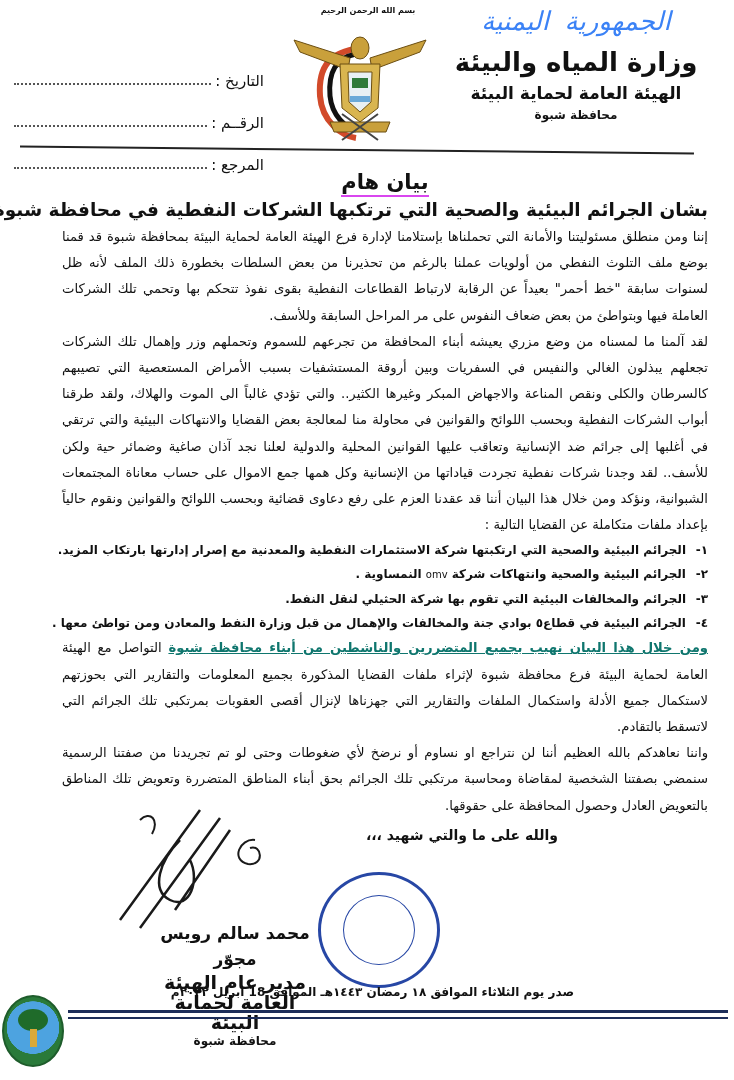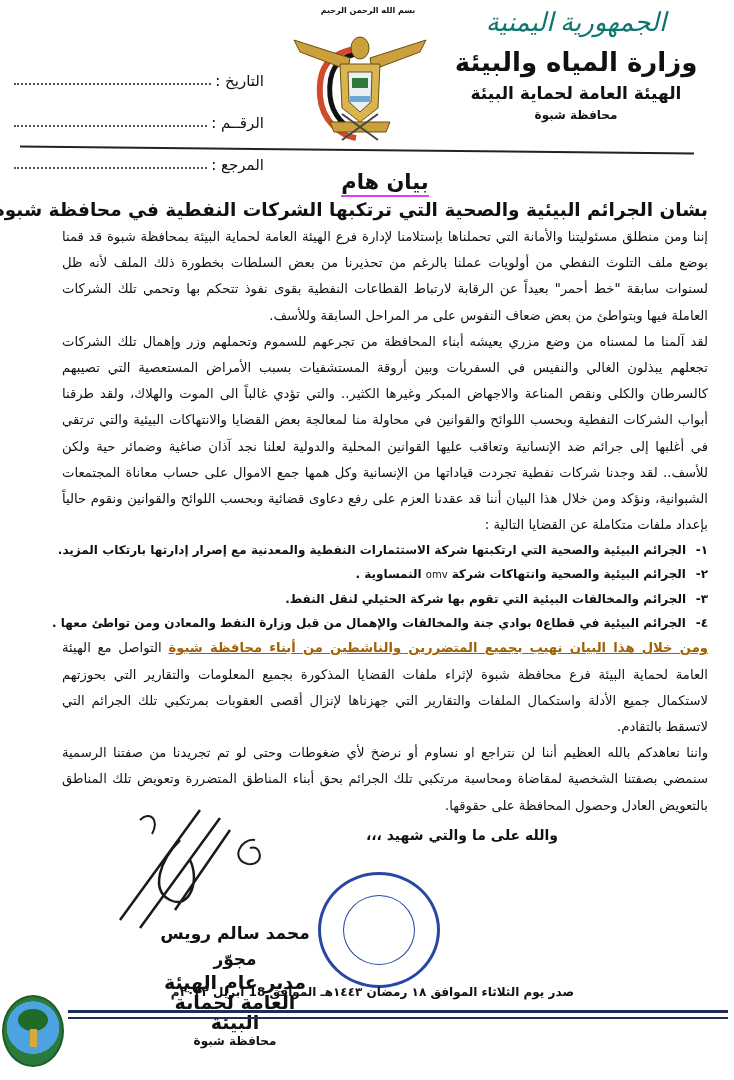--- a/index.html
+++ b/index.html
@@ -2,21 +2,21 @@
 <html><head>
 <meta charset="utf-8">
 <style>
   html, body { margin:0; padding:0; background:#ffffff; }
   body { width:734px; height:1080px; position:relative; overflow:hidden;
          font-family:"DejaVu Sans", "Liberation Sans", sans-serif; color:#111; }
   .page { position:absolute; inset:0; background:#fff; }
 
   
   .hdr-right { position:absolute; right:18px; top:4px; width:280px; text-align:center; direction:rtl; }
-  .republic { font-family:Liberation Serif, serif; font-style:italic; font-size:26px; line-height:38px; color:#0f766e; letter-spacing:1px; }
+  .republic { font-family:Liberation Mono, monospace; font-style:italic; font-size:26px; line-height:38px; color:#3b82f6; letter-spacing:1px; }
   .ministry { font-weight:bold; font-size:26px; line-height:36px; margin-top:2px; }
   .authority { font-weight:bold; font-size:17px; line-height:26px; }
   .governorate { font-weight:bold; font-size:12px; line-height:18px; }
 
   .basmala { position:absolute; left:318px; top:6px; width:100px; text-align:center; font-size:8px; direction:rtl; font-weight:bold; }
   .emblem { position:absolute; left:290px; top:18px; width:140px; height:128px; }
 
   .hdr-left { position:absolute; left:14px; top:48px; width:250px; direction:rtl; }
   .meta-row { display:flex; align-items:flex-end; height:22px; font-size:15px;margin-top:20px; }
   .meta-row .lbl { white-space:nowrap; padding-left:4px; }
@@ -27,21 +27,21 @@
   
   .content { position:absolute; left:62px; right:26px; top:168px; direction:rtl; text-align:justify; }
   .title { text-align:center; font-weight:bold; font-size:21px; line-height:28px; }
   .title span { border-bottom:2px solid #d946ef; padding-bottom:1px; }
   .subtitle { text-align:center; font-weight:bold; font-size:18.5px; line-height:28px; margin-top:0; white-space:nowrap; }
   .para { font-size:13.2px; line-height:26.2px; margin:0; }
   .list { margin:0; padding:0; list-style:none; }
   .list li { font-weight:bold; font-size:12px; line-height:24px; padding-right:22px; position:relative; white-space:nowrap; }
   .list li .num { position:absolute; right:0; top:0; }
   .latin { font-weight:normal; font-size:10px; }
-  .red-u { color:#a16207; font-weight:bold; text-decoration:underline;margin-top:33px; }
+  .red-u { color:#0f766e; font-weight:bold; text-decoration:underline;margin-top:33px; }
   .closing { font-weight:bold; font-size:14px; line-height:24px; padding-right:150px; margin-top:4px; }
 
   
   .sig-block { position:absolute; left:150px; top:920px; width:170px; text-align:center; direction:rtl; }
   .sig-name { font-weight:bold; font-size:17px; line-height:26px; }
   .sig-title { font-weight:bold; font-size:19px; line-height:20px; }
   .sig-gov { font-weight:bold; font-size:12px; line-height:18px; }
   .signature { position:absolute; left:80px; top:800px; width:200px; height:130px; }
   .stamp { position:absolute; left:318px; top:872px; width:122px; height:116px; border-radius:50%;
            border:3px solid #2747a5; box-sizing:border-box; }

